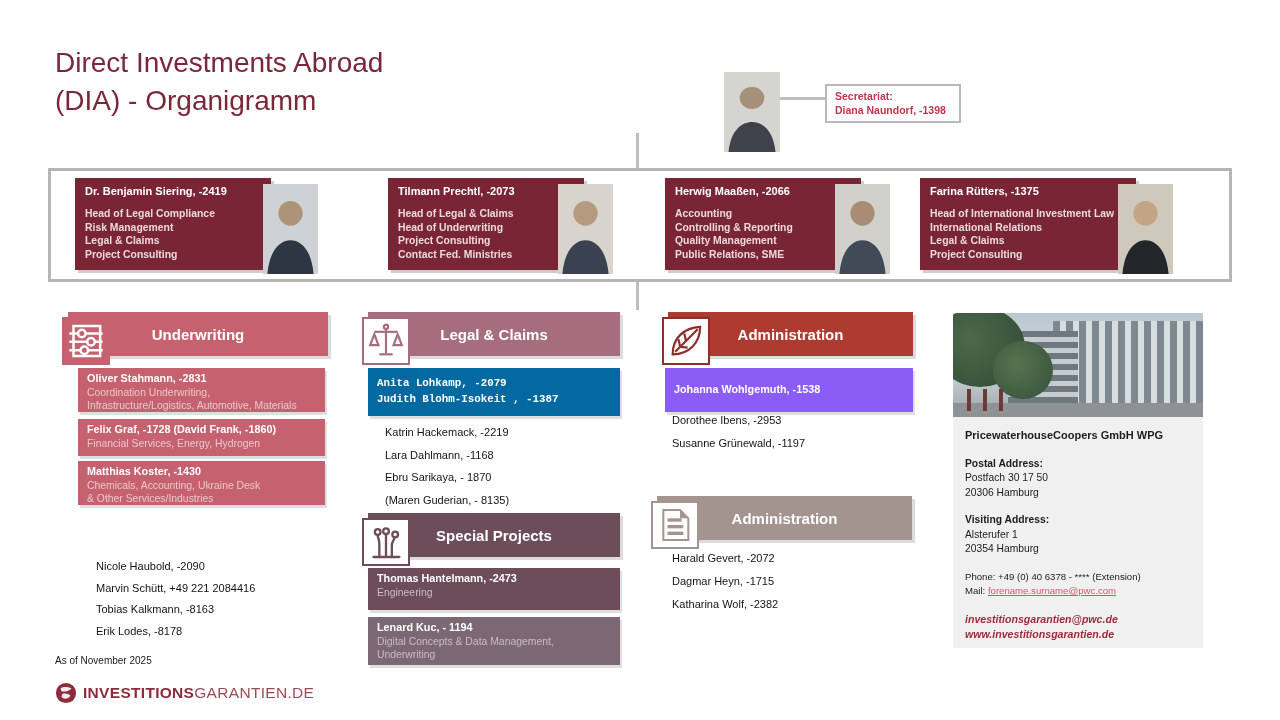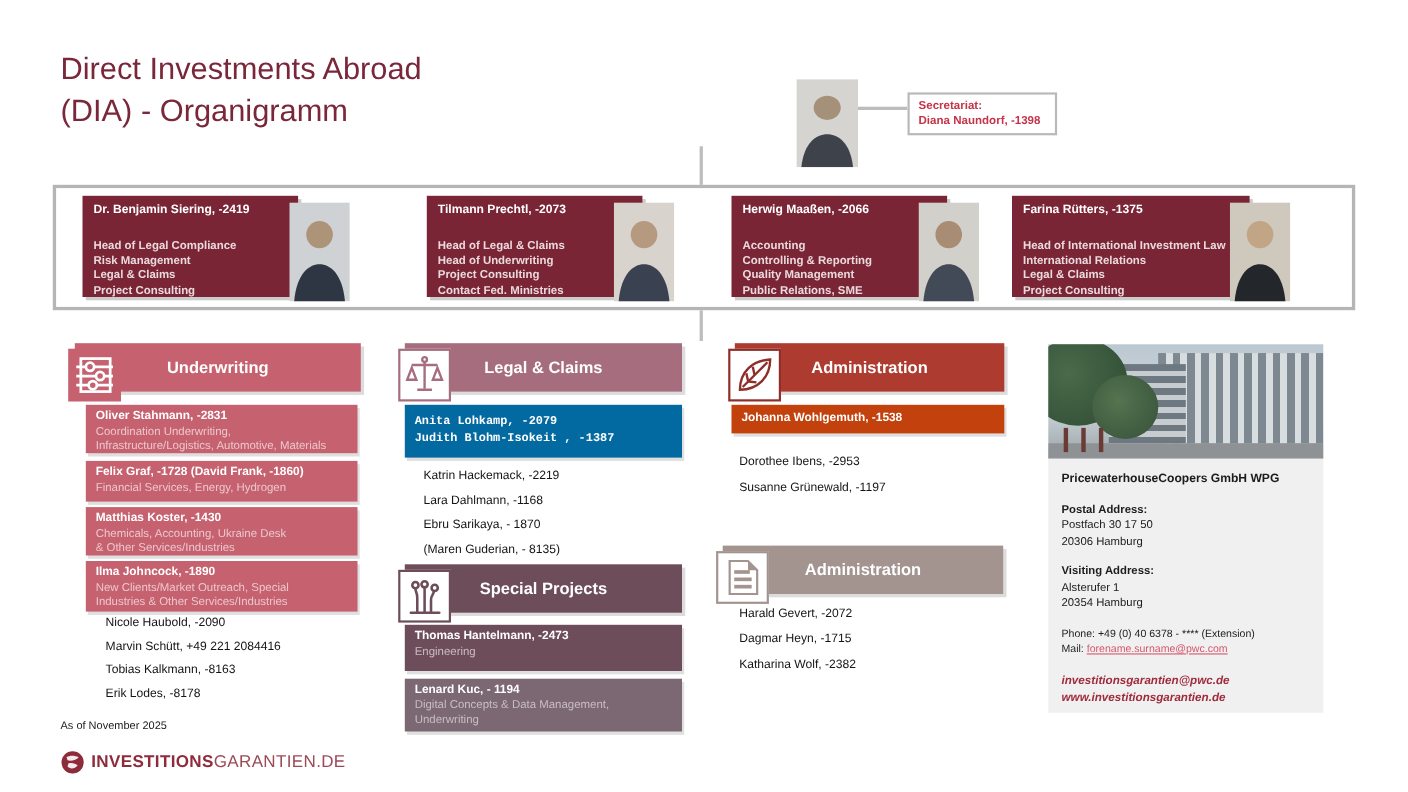--- a/index.html
+++ b/index.html
@@ -23,21 +23,21 @@
   .secretariat{position:absolute;left:825px;top:84px;width:136px;height:39px;background:#fff;
                border:2px solid #b9b9b9;padding:4px 8px;box-sizing:border-box;}
   .secretariat .lb{color:#C5344A;font-weight:bold;font-size:10.5px;line-height:13.5px;}
   .secretariat .nm{color:#C5344A;font-weight:bold;font-size:10.5px;line-height:13.5px;}
 
   
   .mgmt-frame{position:absolute;left:48px;top:168px;width:1184px;height:114px;background:#fff;
               border:3px solid #b5b5b5;box-sizing:border-box;}
   .mg{position:absolute;top:178px;height:92px;background:#7A2535;color:#fff;
       padding:7px 10px;box-sizing:border-box;box-shadow:3px 3px 0 #cccccc;}
-  .mg .nm{font-weight:bold;font-size:11px;line-height:13px;margin-bottom:19px;}
+  .mg .nm{font-weight:bold;font-size:11px;line-height:13px;margin-bottom:9px;}
   .mg .ln{font-weight:bold;color:#EADADD;font-size:10.4px;line-height:13.5px;}
   .mg1{left:75px;width:196px;}
   .mg2{left:388px;width:196px;}
   .mg3{left:665px;width:196px;}
   .mg4{left:920px;width:216px;}
   .mphoto{position:absolute;top:184px;width:55px;height:90px;}
   .mp1{left:263px;} .mp2{left:558px;} .mp3{left:835px;} .mp4{left:1118px;}
 
   
   .hdr{position:absolute;height:44px;color:#fff;font-weight:bold;font-size:15px;
@@ -61,21 +61,21 @@
   .pbox{position:absolute;box-sizing:border-box;color:#fff;padding:4px 9px;box-shadow:2px 3px 0 rgba(185,185,185,.45);}
   .pbox .nm{font-weight:bold;font-size:10.8px;line-height:13.5px;}
   .pbox .ds{color:#EBC7CC;font-size:10.4px;line-height:13.5px;}
   .ub{left:78px;width:247px;background:#C6616F;}
   .ub1{top:368px;height:44px;} .ub2{top:419px;height:37px;}
   .ub3{top:461px;height:44px;} .ub4{top:510px;height:46px;}
 
   .lbox{left:368px;width:252px;background:#0369a1;top:368px;height:48px;padding-top:7px;font-family:Liberation Mono, monospace;}
   .lbox .nm{line-height:16px;}
 
-  .sbox{left:665px;width:248px;background:#c2410c;top:368px;height:26px;display:flex;align-items:center;}
+  .sbox{left:665px;width:248px;background:#8b5cf6;top:368px;height:44px;display:flex;align-items:center;}
 
   .spb{left:368px;width:252px;}
   .spb1{top:568px;height:42px;background:#6E4D5A;}
   .spb2{top:617px;height:48px;background:#7C6873;}
   .spb .ds{color:#C9BCC2;}
 
   
   .staff{position:absolute;color:#141414;font-size:11px;}
   .staff div{height:21.5px;}
   .st-under{left:96px;top:560px;}
@@ -215,25 +215,20 @@
     <div class="ds">Infrastructure/Logistics, Automotive, Materials</div>
   </div>
   <div class="pbox ub ub2">
     <div class="nm">Felix Graf, -1728 (David Frank, -1860)</div>
     <div class="ds">Financial Services, Energy, Hydrogen</div>
   </div>
   <div class="pbox ub ub3">
     <div class="nm">Matthias Koster, -1430</div>
     <div class="ds">Chemicals, Accounting, Ukraine Desk</div>
     <div class="ds">&amp; Other Services/Industries</div>
-  </div>
-  <div class="pbox ub ub4">
-    <div class="nm">Ilma Johncock, -1890</div>
-    <div class="ds">New Clients/Market Outreach, Special</div>
-    <div class="ds">Industries &amp; Other Services/Industries</div>
   </div>
 
   <div class="staff st-under">
     <div>Nicole Haubold, -2090</div>
     <div>Marvin Schütt, +49 221 2084416</div>
     <div>Tobias Kalkmann, -8163</div>
     <div>Erik Lodes, -8178</div>
   </div>
 
   <div class="hdr hdr-legal">

